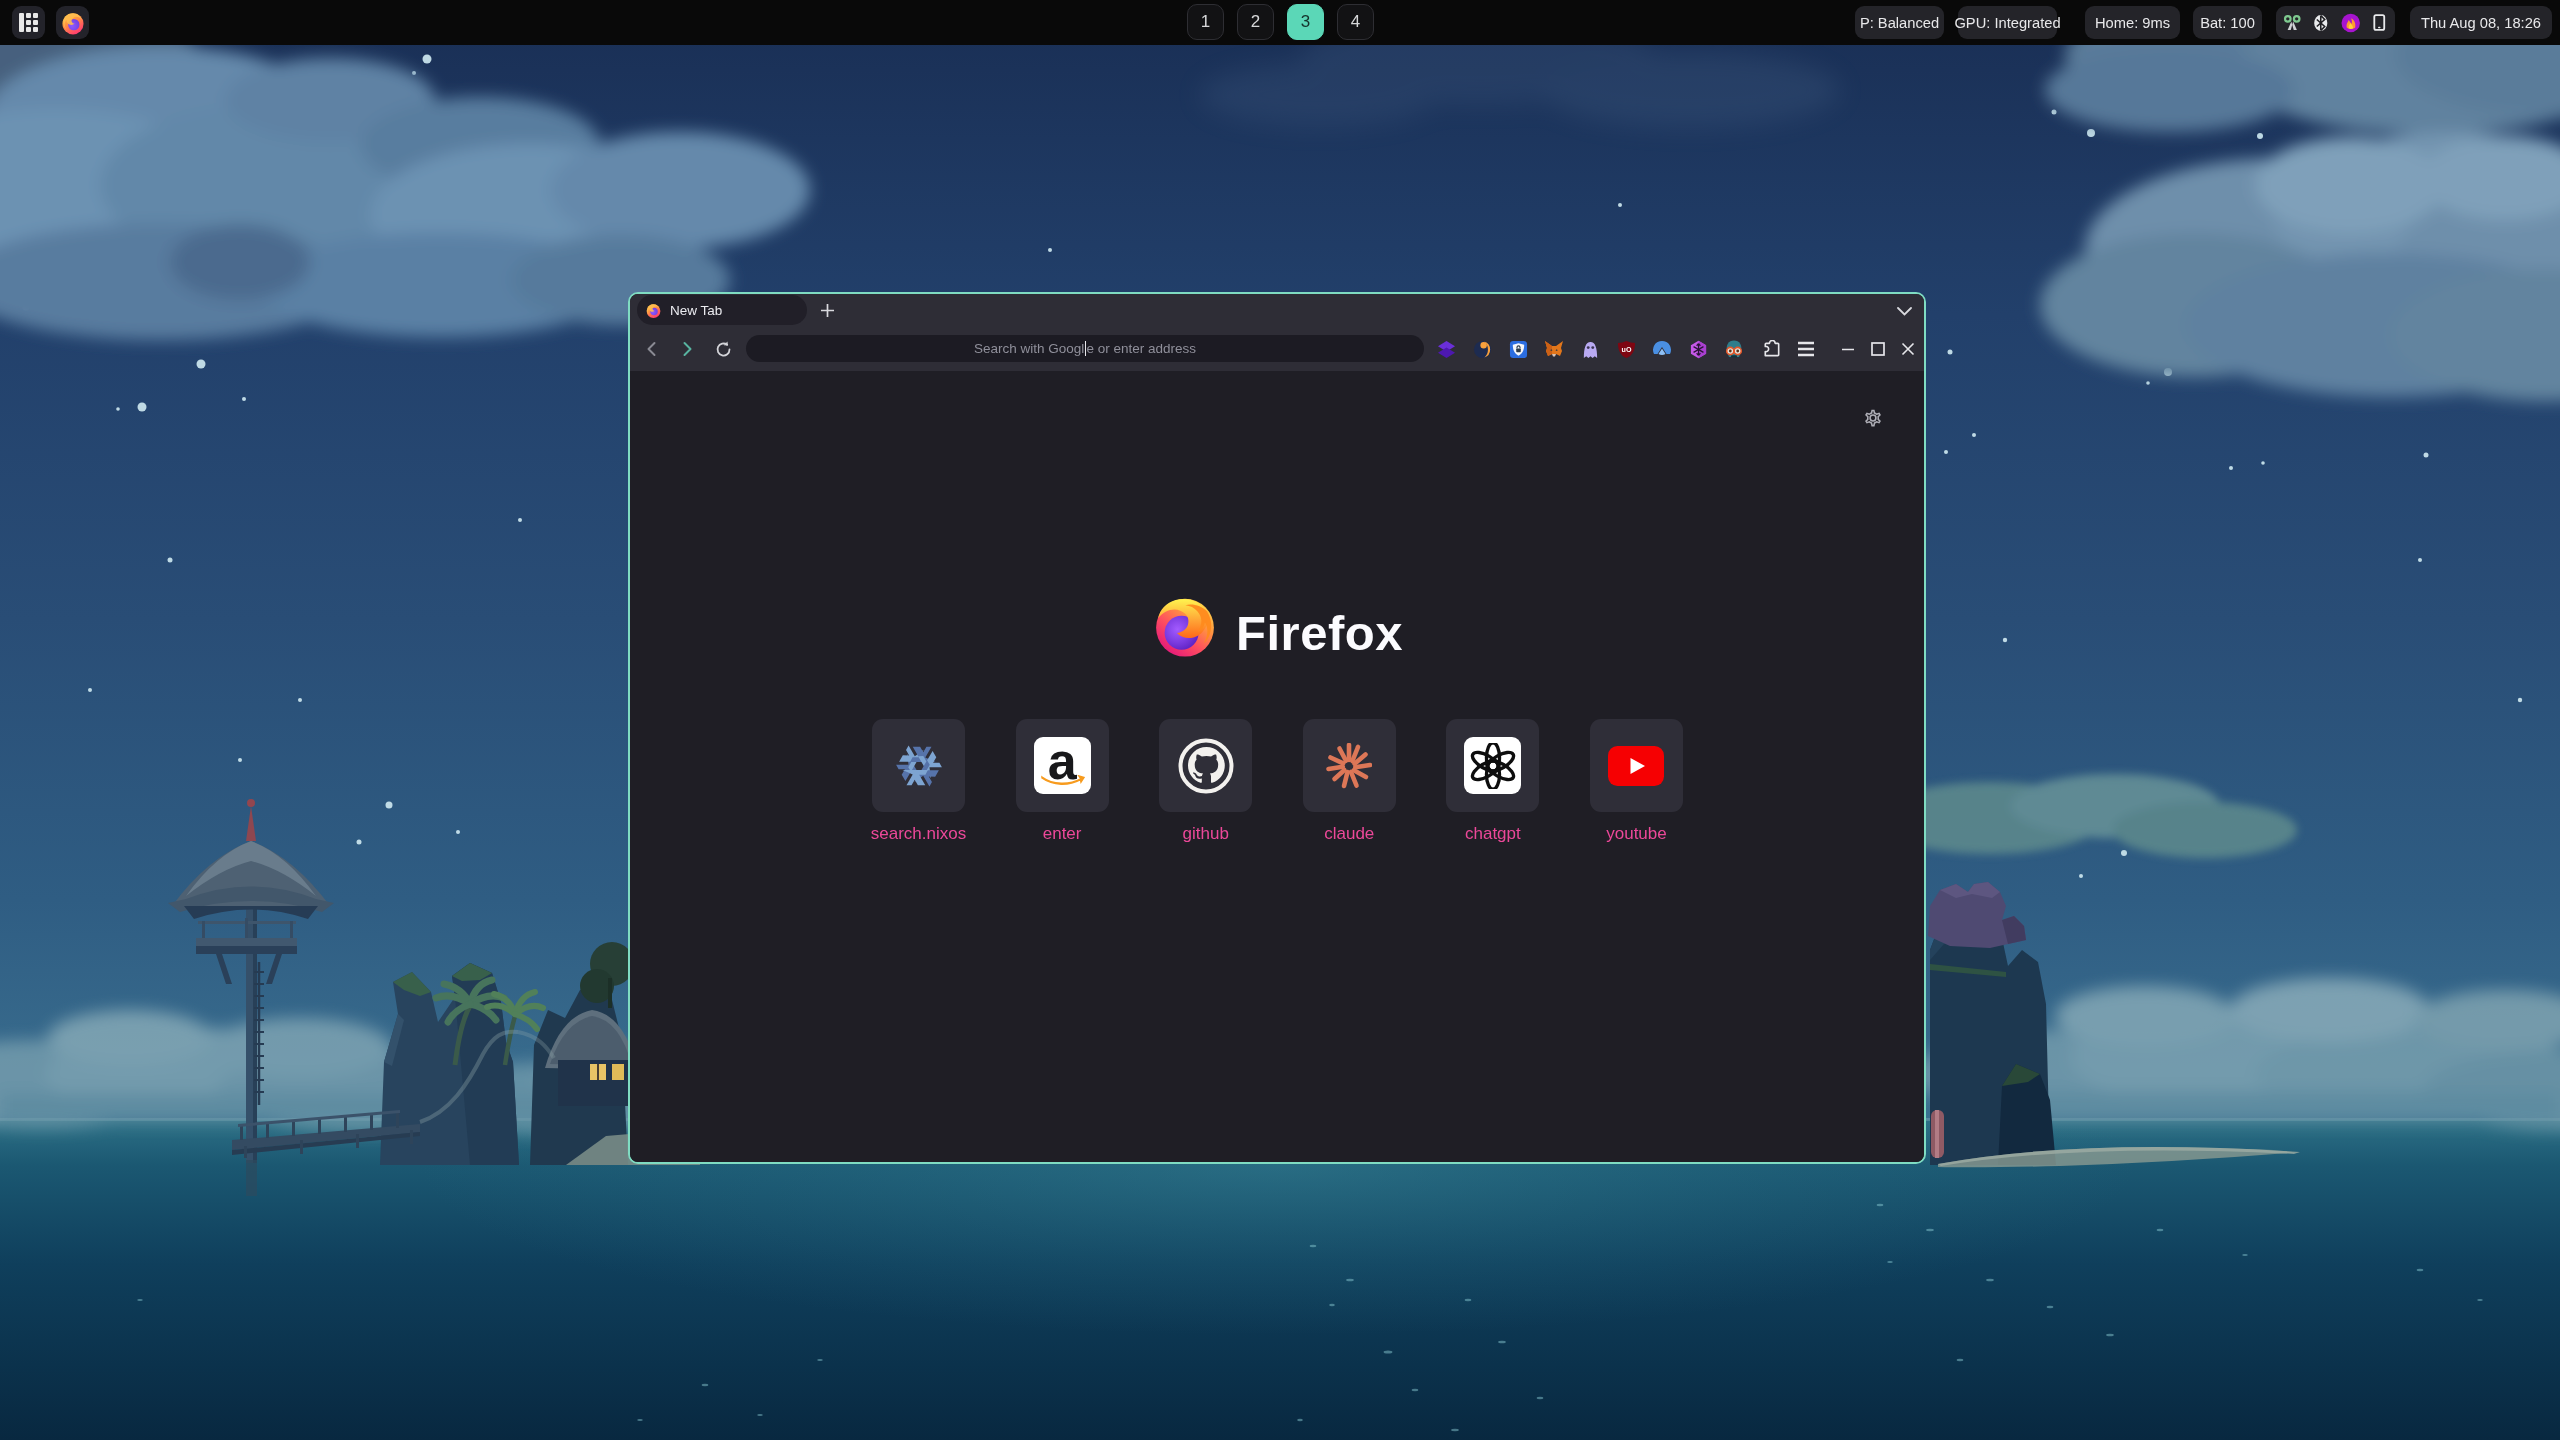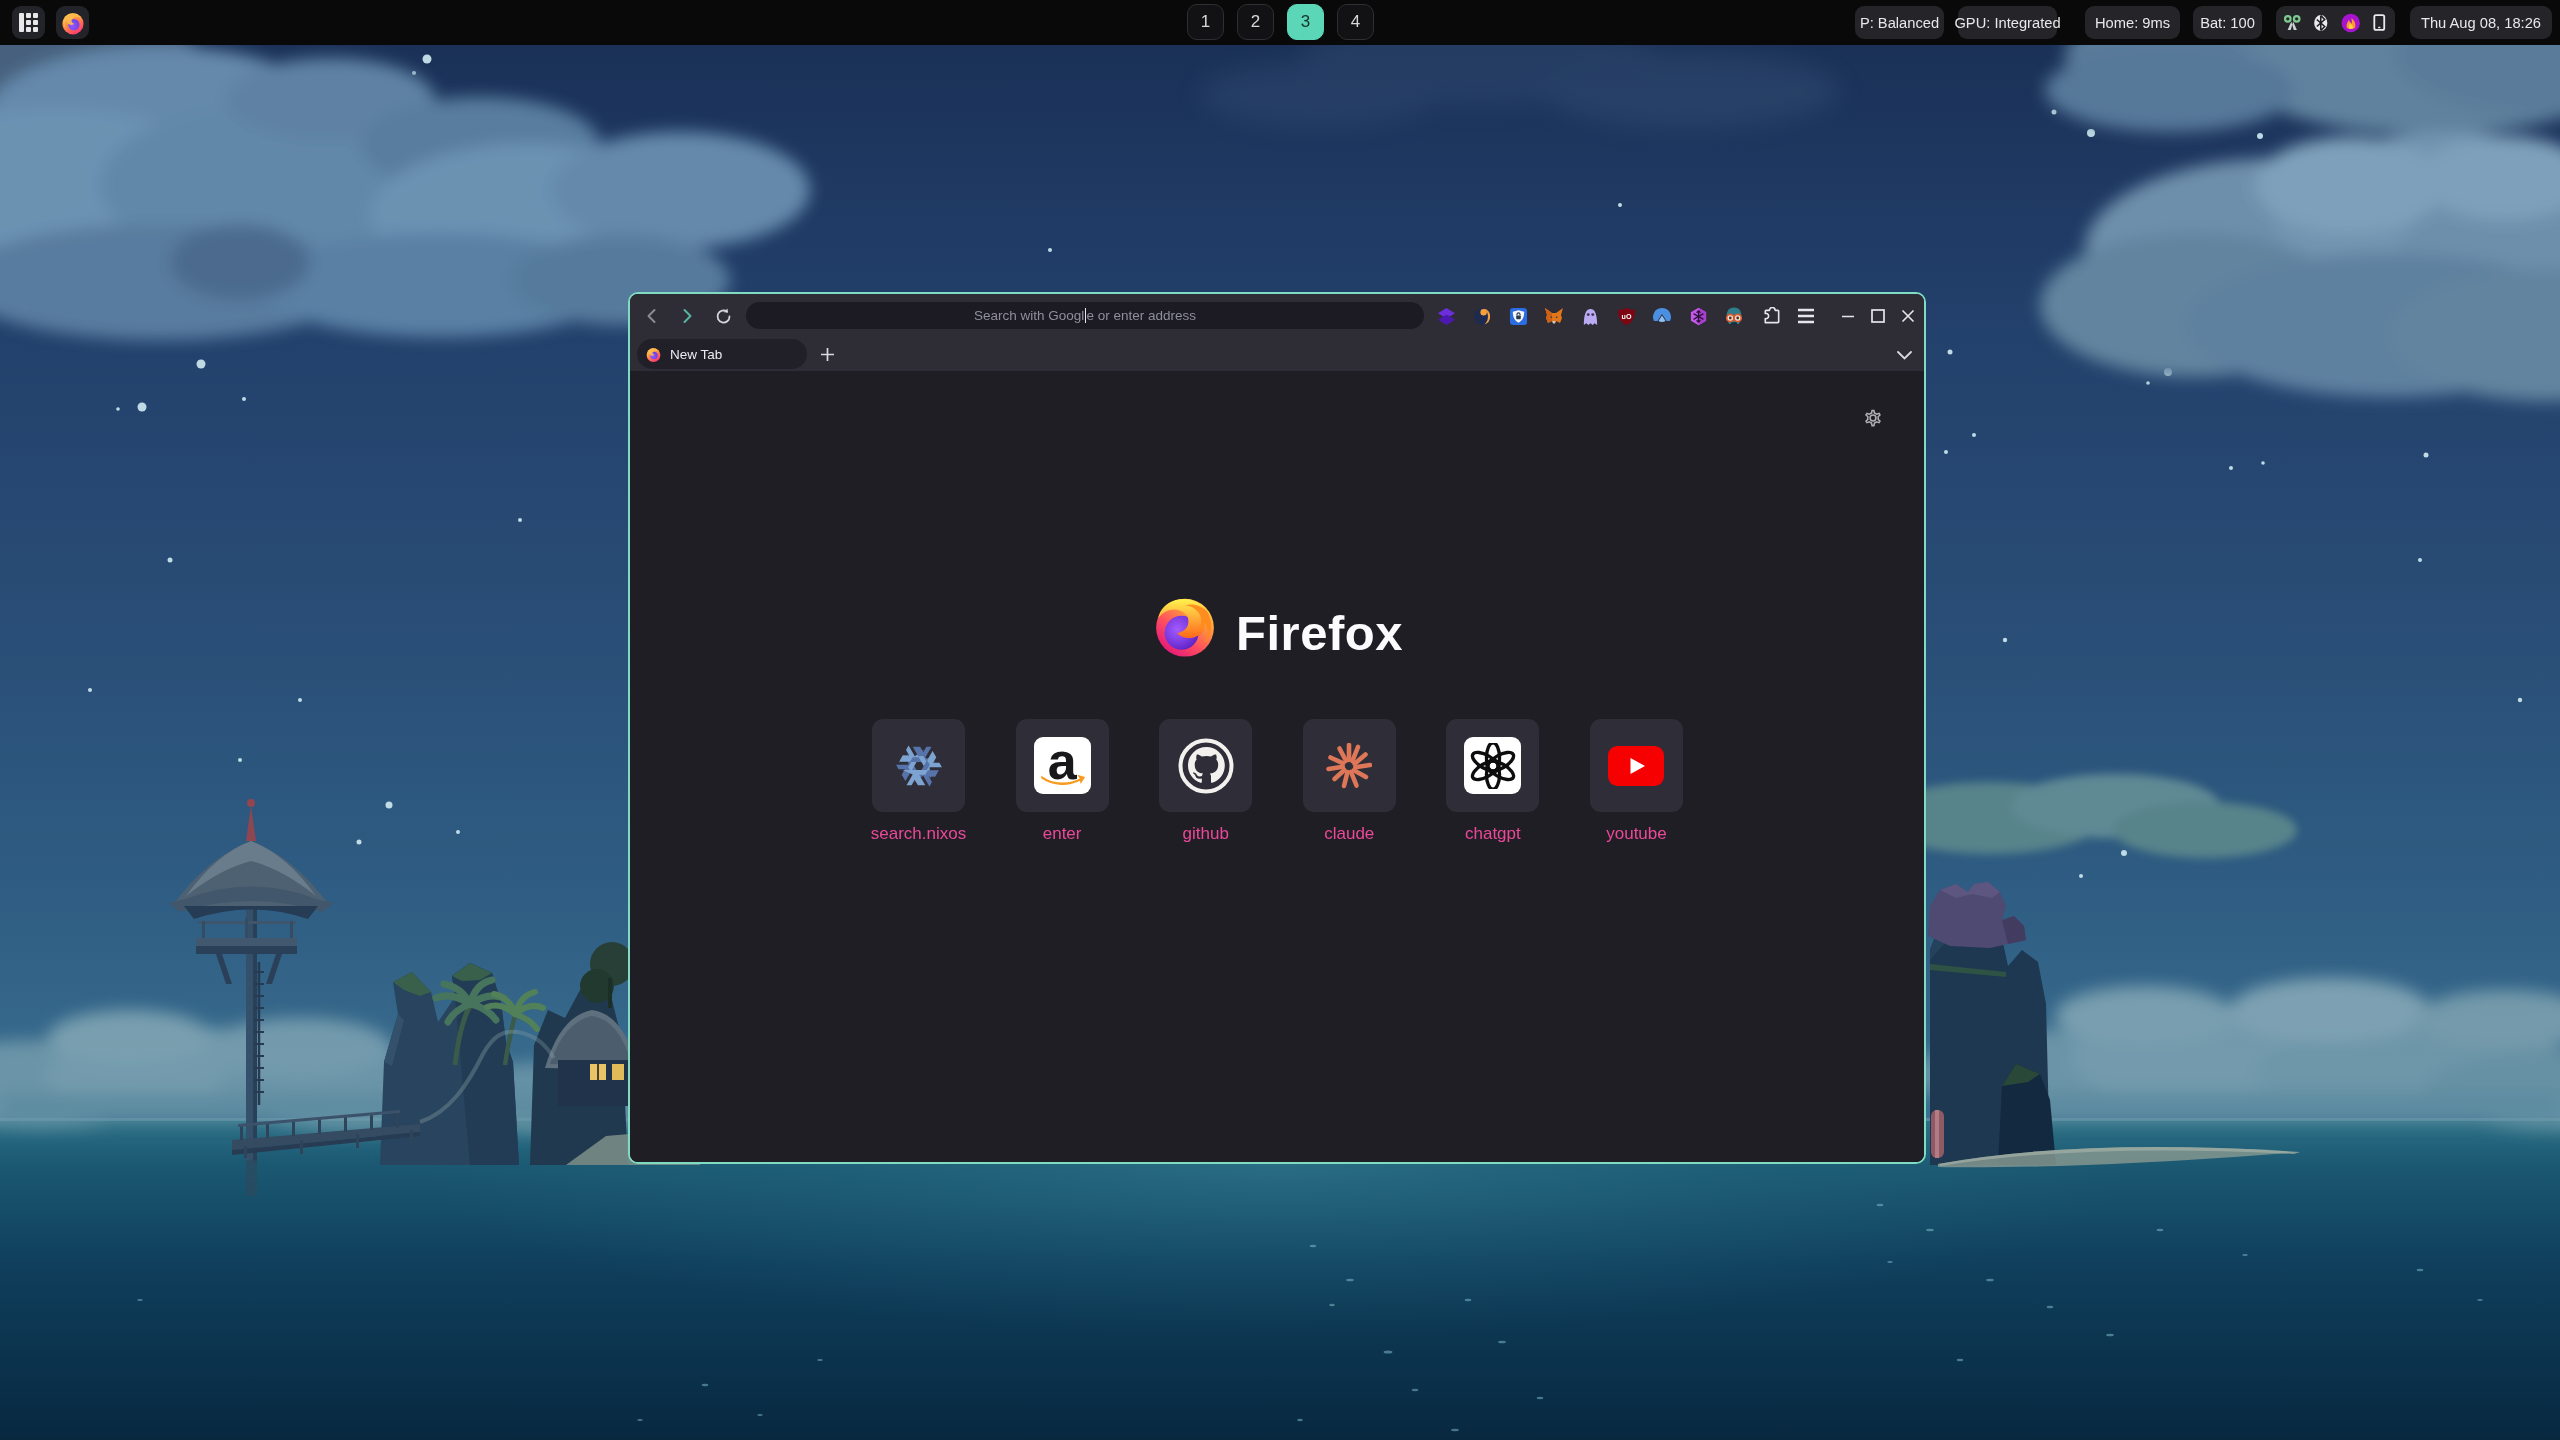--- a/index.html
+++ b/index.html
@@ -376,20 +376,40 @@
         </svg>
       <svg width="17" height="17" viewBox="0 0 20 20">
           <rect x="4" y="1" width="12" height="18" rx="2" fill="none" stroke="#e9eaec" stroke-width="2.2"></rect>
           <rect x="8.5" y="15.2" width="3" height="1.8" rx="0.9" fill="#e9eaec"></rect>
         </svg>
     </div>
     <div class="pill" style="left:2410px;width:142px">Thu Aug 08, 18:26</div>
   </div>
 </div>
 <div id="win">
+  <div id="tabbar">
+    <div id="tab">
+      <svg width="17" height="17" viewBox="0 0 32 32" style="margin-right:8px">
+        <circle cx="16" cy="17" r="13" fill="url(#ffo)"></circle>
+        <circle cx="17" cy="18" r="7" fill="url(#ffb)"></circle>
+        <path d="M16,4 C22,4 26,8 27,13 C24,7 18,8 16,10 C13,12 14,16 18,17 C14,20 8,18 8,12 C5,15 5,20 8,24 C4,21 3,14 6,9 C9,5 12,4 16,4 Z" fill="#ffbd4f" opacity="0.9"></path>
+      </svg>
+      <span>New Tab</span>
+    </div>
+    <div style="position:absolute;left:185px;top:1px;width:24px;height:30px;display:flex;align-items:center;justify-content:center">
+      <svg width="15" height="15" viewBox="0 0 15 15">
+          <path d="M7.5 1 L7.5 14 M1 7.5 L14 7.5" stroke="#d9d9de" stroke-width="1.7"></path>
+        </svg>
+    </div>
+    <div style="position:absolute;right:8px;top:5px;width:24px;height:24px;display:flex;align-items:center;justify-content:center">
+      <svg width="15" height="9" viewBox="0 0 15 9">
+          <path d="M1 1 L7.5 7.5 L14 1" stroke="#d9d9de" stroke-width="1.8" fill="none" stroke-linecap="round"></path>
+        </svg>
+    </div>
+  </div>
   <div id="toolbar">
     <div class="navic" style="left:7px">
         <svg width="16" height="16" viewBox="0 0 16 16">
           <path d="M10.5 2 L4.5 8 L10.5 14" stroke="#8a8a93" stroke-width="2" fill="none" stroke-linecap="round" stroke-linejoin="round"></path>
         </svg>
       </div>
     <div class="navic" style="left:42px">
         <svg width="16" height="16" viewBox="0 0 16 16">
           <path d="M5.5 2 L11.5 8 L5.5 14" stroke="#58b3a0" stroke-width="2" fill="none" stroke-linecap="round" stroke-linejoin="round"></path>
         </svg>
@@ -500,40 +520,20 @@
     <div class="extic" style="left:1233px">
         <svg width="14" height="14" viewBox="0 0 14 14">
           <rect x="1" y="1" width="12" height="12" fill="none" stroke="#e6e6ea" stroke-width="1.7"></rect>
         </svg>
       </div>
     <div class="extic" style="left:1263px">
         <svg width="14" height="14" viewBox="0 0 14 14">
           <path d="M1.5 1.5 L12.5 12.5 M12.5 1.5 L1.5 12.5" stroke="#e6e6ea" stroke-width="1.6"></path>
         </svg>
       </div>
-  </div>
-  <div id="tabbar">
-    <div id="tab">
-      <svg width="17" height="17" viewBox="0 0 32 32" style="margin-right:8px">
-        <circle cx="16" cy="17" r="13" fill="url(#ffo)"></circle>
-        <circle cx="17" cy="18" r="7" fill="url(#ffb)"></circle>
-        <path d="M16,4 C22,4 26,8 27,13 C24,7 18,8 16,10 C13,12 14,16 18,17 C14,20 8,18 8,12 C5,15 5,20 8,24 C4,21 3,14 6,9 C9,5 12,4 16,4 Z" fill="#ffbd4f" opacity="0.9"></path>
-      </svg>
-      <span>New Tab</span>
-    </div>
-    <div style="position:absolute;left:185px;top:1px;width:24px;height:30px;display:flex;align-items:center;justify-content:center">
-      <svg width="15" height="15" viewBox="0 0 15 15">
-          <path d="M7.5 1 L7.5 14 M1 7.5 L14 7.5" stroke="#d9d9de" stroke-width="1.7"></path>
-        </svg>
-    </div>
-    <div style="position:absolute;right:8px;top:5px;width:24px;height:24px;display:flex;align-items:center;justify-content:center">
-      <svg width="15" height="9" viewBox="0 0 15 9">
-          <path d="M1 1 L7.5 7.5 L14 1" stroke="#d9d9de" stroke-width="1.8" fill="none" stroke-linecap="round"></path>
-        </svg>
-    </div>
   </div>
   <div id="content">
     <div style="position:absolute;right:40px;top:36px">
       <svg width="22" height="22" viewBox="0 0 24 24">
           <path d="M12 1.5 L14 1.5 L14.6 4.3 A8 8 0 0 1 16.9 5.6 L19.6 4.7 L20.6 6.4 L18.6 8.4 A8 8 0 0 1 18.6 11.1 L20.6 13.1 L19.6 14.8 L16.9 13.9 A8 8 0 0 1 14.6 15.2 L14 18 L12 18 L11.4 15.2 A8 8 0 0 1 9.1 13.9 L6.4 14.8 L5.4 13.1 L7.4 11.1 A8 8 0 0 1 7.4 8.4 L5.4 6.4 L6.4 4.7 L9.1 5.6 A8 8 0 0 1 11.4 4.3 Z" fill="none" stroke="#aeaeb6" stroke-width="1.7" transform="translate(-1,2.3)"></path>
           <circle cx="12" cy="12" r="3.2" fill="none" stroke="#aeaeb6" stroke-width="1.7"></circle>
         </svg>
     </div>
     <div id="midrow">
       <svg id="biglogo" width="68" height="68" viewBox="0 0 80 80" style="margin-top:-8px">

